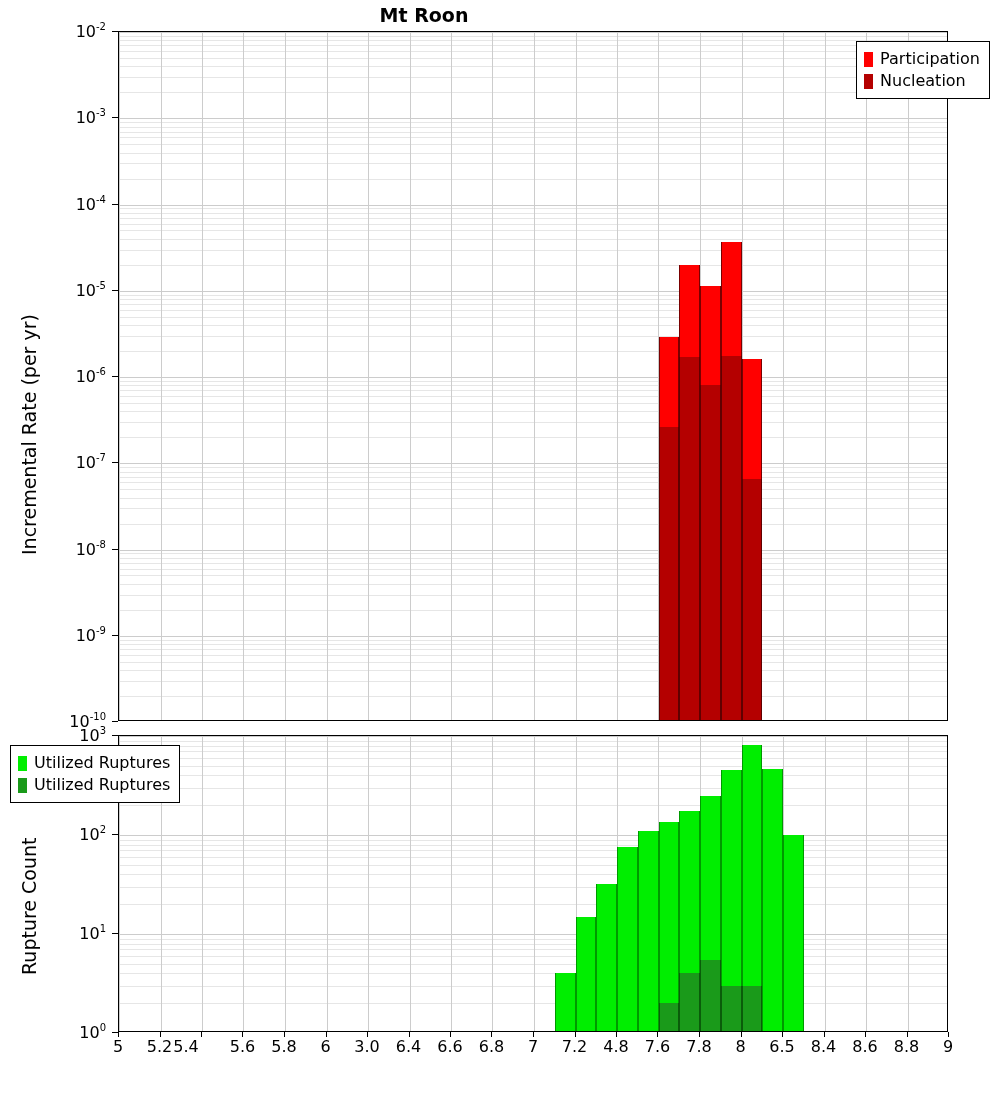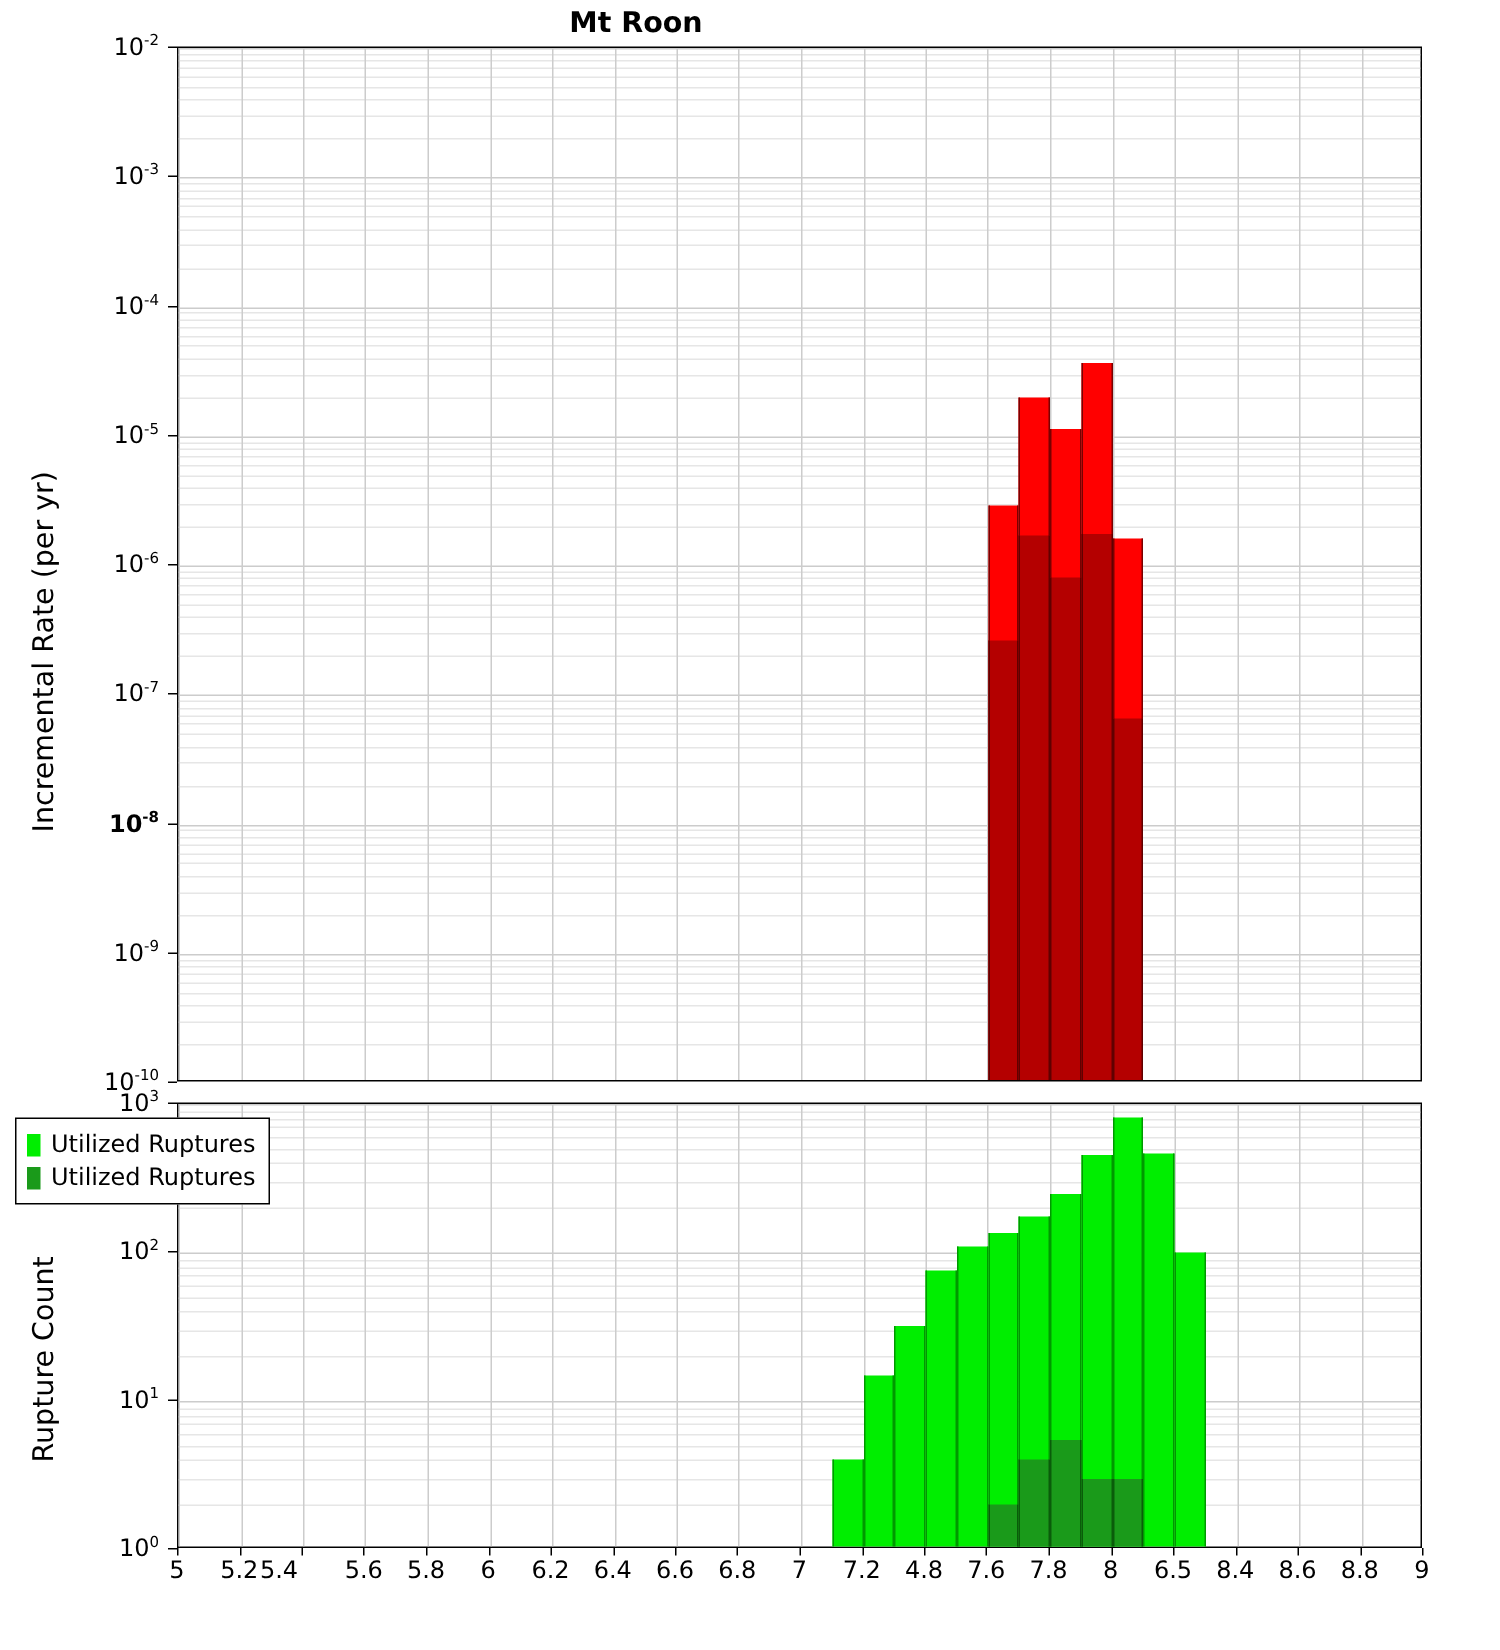--- a/index.html
+++ b/index.html
@@ -239,20 +239,30 @@
       <div class="bar util" style="left: 560.25px; width: 20.75px; top: 237.396px; height: 59.6039px; z-index: 3;"></div>
       <div class="bar util" style="left: 581px; width: 20.75px; top: 223.704px; height: 73.2959px; z-index: 3;"></div>
       <div class="bar util" style="left: 601.75px; width: 20.75px; top: 249.765px; height: 47.235px; z-index: 3;"></div>
       <div class="bar util" style="left: 622.5px; width: 20.75px; top: 249.765px; height: 47.235px; z-index: 3;"></div>
       <div class="bar util" style="left: 643.25px; width: 20.75px; top: 297px; height: 0px; z-index: 3;"></div>
     </div>
 
   <div id="ylabel-bottom" class="ylabel">Rupture Count</div>
 
 
+  <div class="legend" id="legend-top">
+    <div class="row">
+      <span class="swatch" style="background:#ff0000"></span>
+      <span>Participation</span>
+    </div>
+    <div class="row">
+      <span class="swatch" style="background:#b40000"></span>
+      <span>Nucleation</span>
+    </div>
+  </div>
 
   <div class="legend" id="legend-bottom">
     <div class="row">
       <span class="swatch" style="background:#00ee00"></span>
       <span>Utilized Ruptures</span>
     </div>
     <div class="row">
       <span class="swatch" style="background:#1a9a1a"></span>
       <span>Utilized Ruptures</span>
     </div>
@@ -260,21 +270,21 @@
 
 <div class="ytickwrap" style="left: 0px; top: 707px;">
       <div class="ytick" style="top: 14px; right: 6px;">10<sup>-10</sup></div>
     </div>
     <div class="tickmark" style="left: 112px; top: 721px; width: 6px; height: 1px;"></div>
     <div class="ytickwrap" style="left: 0px; top: 620.75px;">
       <div class="ytick" style="top: 14px; right: 6px;">10<sup>-9</sup></div>
     </div>
     <div class="tickmark" style="left: 112px; top: 635px; width: 6px; height: 1px;"></div>
     <div class="ytickwrap" style="left: 0px; top: 534.5px;">
-      <div class="ytick" style="top: 14px; right: 6px; font-weight: bold;">10<sup>-8</sup></div>
+      <div class="ytick" style="top: 14px; right: 6px;">10<sup>-8</sup></div>
     </div>
     <div class="tickmark" style="left: 112px; top: 549px; width: 6px; height: 1px;"></div>
     <div class="ytickwrap" style="left: 0px; top: 448.25px;">
       <div class="ytick" style="top: 14px; right: 6px;">10<sup>-7</sup></div>
     </div>
     <div class="tickmark" style="left: 112px; top: 462px; width: 6px; height: 1px;"></div>
     <div class="ytickwrap" style="left: 0px; top: 362px;">
       <div class="ytick" style="top: 14px; right: 6px;">10<sup>-6</sup></div>
     </div>
     <div class="tickmark" style="left: 112px; top: 376px; width: 6px; height: 1px;"></div>
@@ -315,21 +325,21 @@
     <div class="xtick" style="left: 159.5px;">5.2</div>
     <div class="tickmark" style="left: 160px; top: 1032px; width: 1px; height: 5px;"></div>
     <div class="xtick" style="left: 186px;">5.4</div>
     <div class="tickmark" style="left: 201px; top: 1032px; width: 1px; height: 5px;"></div>
     <div class="xtick" style="left: 242.5px;">5.6</div>
     <div class="tickmark" style="left: 242px; top: 1032px; width: 1px; height: 5px;"></div>
     <div class="xtick" style="left: 284px;">5.8</div>
     <div class="tickmark" style="left: 284px; top: 1032px; width: 1px; height: 5px;"></div>
     <div class="xtick" style="left: 325.5px;">6</div>
     <div class="tickmark" style="left: 326px; top: 1032px; width: 1px; height: 5px;"></div>
-    <div class="xtick" style="left: 367px;">6.2</div>
+    <div class="xtick" style="left: 367px;">3.0</div>
     <div class="tickmark" style="left: 367px; top: 1032px; width: 1px; height: 5px;"></div>
     <div class="xtick" style="left: 408.5px;">6.4</div>
     <div class="tickmark" style="left: 409px; top: 1032px; width: 1px; height: 5px;"></div>
     <div class="xtick" style="left: 450px;">6.6</div>
     <div class="tickmark" style="left: 450px; top: 1032px; width: 1px; height: 5px;"></div>
     <div class="xtick" style="left: 491.5px;">6.8</div>
     <div class="tickmark" style="left: 491px; top: 1032px; width: 1px; height: 5px;"></div>
     <div class="xtick" style="left: 533px;">7</div>
     <div class="tickmark" style="left: 533px; top: 1032px; width: 1px; height: 5px;"></div>
     <div class="xtick" style="left: 574.5px;">7.2</div>

